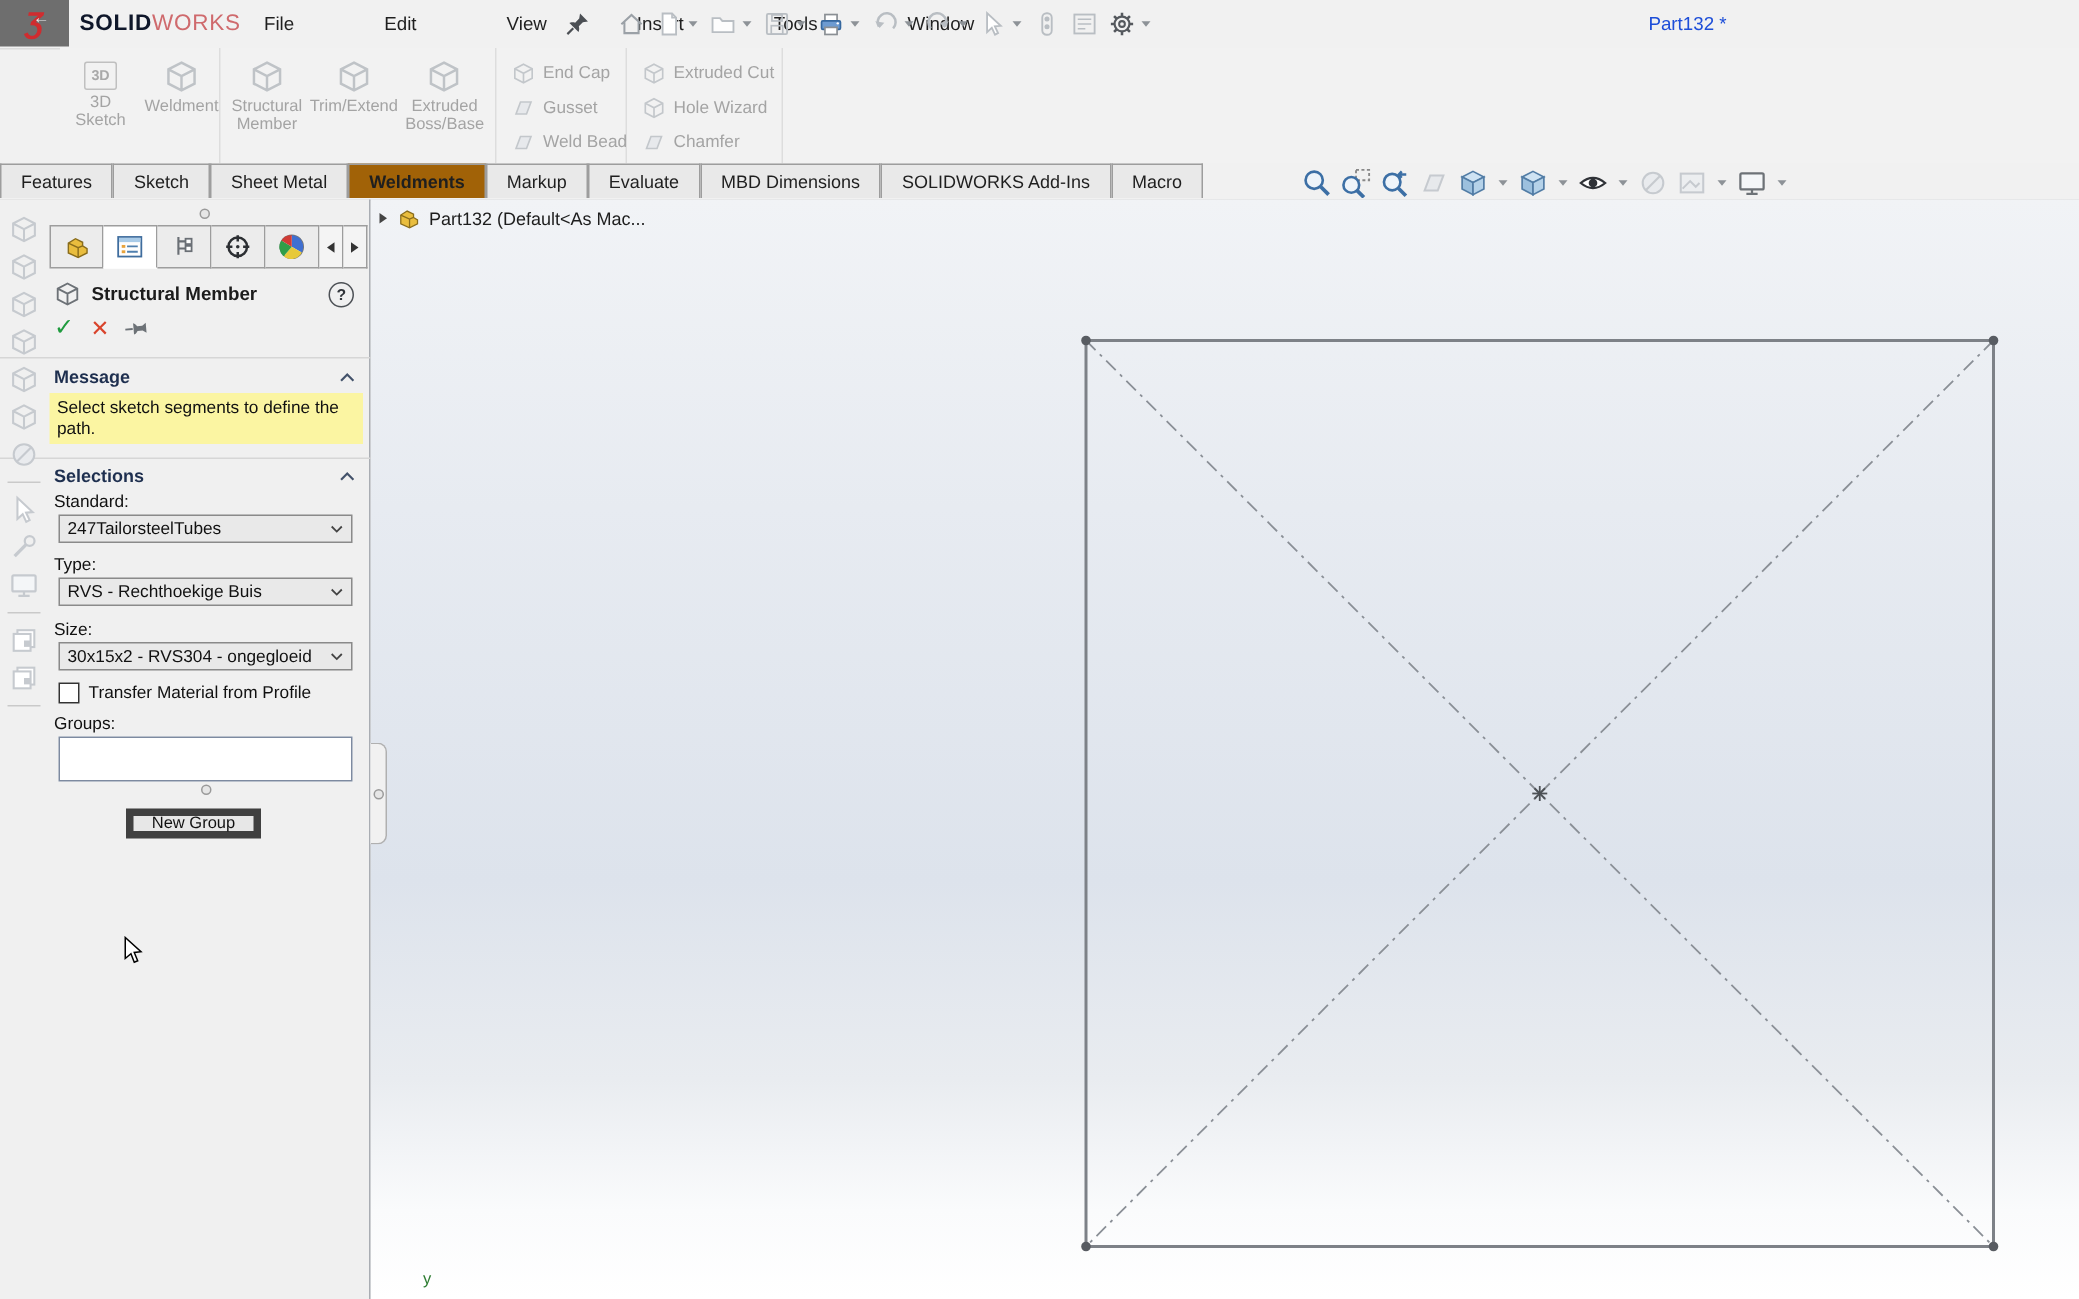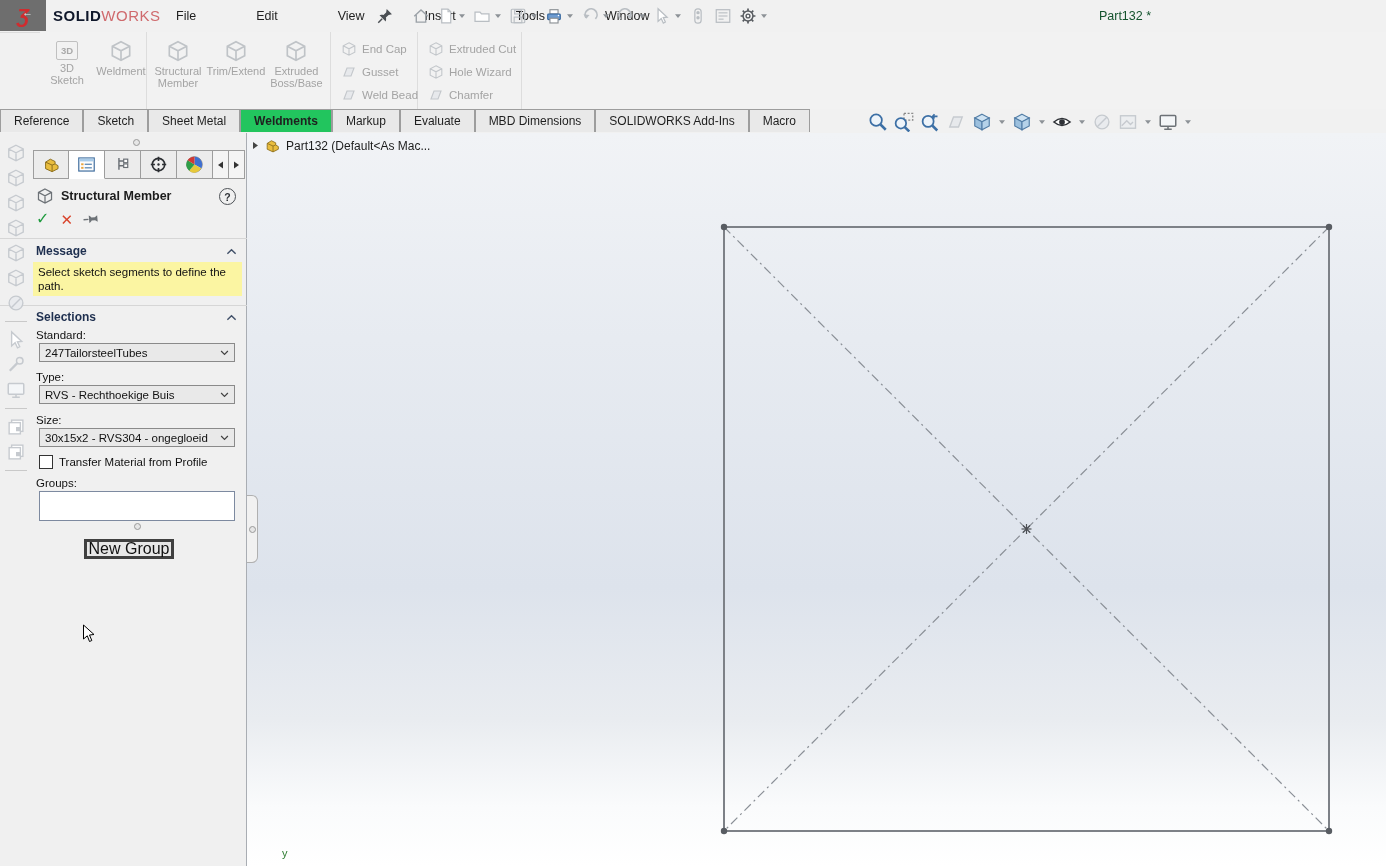--- a/index.html
+++ b/index.html
@@ -21,39 +21,39 @@
   .brand .l{color:#cf6a6d;}
   .menus{position:absolute;left:130px;top:0;height:32px;display:flex;align-items:center;gap:4px;}
   .menu-item{padding:4px 10px;font-size:12.5px;color:#1f1f1f;cursor:default;margin-left:36px;}
   .pin-btn{position:absolute;left:376px;top:7px;width:18px;height:18px;color:#4b4f54;}
   .qtb{position:absolute;left:412px;top:4px;height:24px;display:flex;align-items:center;gap:7px;}
   .qtb .tool{display:flex;align-items:center;gap:3px;}
   .qtb .icon{width:18px;height:18px;color:#9ba1a7;}
   .qtb .icon.dim{color:#b9bec3;}
   .qtb .icon.dark{color:#55595e;}
   .caret{width:8px;height:6px;color:#8d9297;}
-  .doc-title{position:absolute;left:1040px;top:9px;width:170px;text-align:center;font-size:12.5px;color:#14532d;}
+  .doc-title{position:absolute;left:1040px;top:9px;width:170px;text-align:center;font-size:12.5px;color:#1d4ed8;}
   
   .ribbon{position:absolute;left:0;top:32px;width:1386px;height:77px;background:#f2f2f2;display:flex;margin-left:40px;}
   .rgroup{height:100%;border-right:1px solid #dddddd;display:flex;align-items:flex-start;padding-top:5px;box-sizing:border-box;}
   .rgroup.cols{flex-direction:row;}
   .rgroup.rows{flex-direction:column;padding-left:6px;gap:3px;justify-content:flex-start;padding-top:7px;}
   .big-btn{display:flex;flex-direction:column;align-items:center;padding:2px 5px;min-width:44px;}
   .big-btn .bicon{width:24px;height:24px;color:#bfc3c7;}
   .big-btn .blabel{margin-top:2px;font-size:11px;line-height:12px;color:#a4a4a4;text-align:center;white-space:pre-line;}
   .small-btn{display:flex;align-items:center;gap:5px;height:20px;padding:0 4px;}
   .small-btn .sicon{width:16px;height:16px;color:#c3c7cb;}
   .small-btn .slabel{font-size:11.5px;color:#a4a4a4;white-space:nowrap;}
   .icon-3d{border:1px solid #c0c0c0;color:#a9a9a9;font-size:9.5px;font-weight:bold;padding:3px 4px;border-radius:2px;margin-top:2px;}
   .rg-caret{margin-top:4px;color:#9ba1a7;}
   
   .tabrow{position:absolute;left:0;top:109px;width:1386px;height:24px;background:#f1f1f1;border-bottom:1px solid #c8c8c8;}
   .tabs{position:absolute;left:0;top:0;height:24px;display:flex;}
   .tab{height:23px;box-sizing:border-box;border:1px solid #9d9d9d;border-bottom:none;background:#e9e9e9;padding:4px 13px 0 13px;font-size:12px;color:#1f1f1f;white-space:nowrap;}
-  .tab.active{background:#22c55e;font-weight:bold;}
+  .tab.active{background:#a16207;font-weight:bold;}
   .headsup{position:absolute;left:868px;top:1px;height:23px;display:flex;align-items:center;gap:6px;}
   .headsup .hicon{width:20px;height:20px;}
   .hgray{color:#c6cacf;}
   
   .main{position:absolute;left:0;top:133px;width:1386px;height:733px;}
   .graphics{position:absolute;left:247px;top:0;width:1139px;height:733px;
     background:linear-gradient(180deg,#f1f3f6 0%,#e7ebf1 28%,#dde3ec 62%,#e9ecf0 80%,#fafbfc 92%,#ffffff 100%);}
   .flyout{position:absolute;left:5px;top:4px;display:flex;align-items:center;gap:5px;}
   .flyout .tri{width:7px;height:9px;color:#444;}
   .flyout .ficon{width:17px;height:17px;}
@@ -82,21 +82,21 @@
   .sec-head{position:absolute;left:36px;font-weight:bold;font-size:12px;color:#1e2f4f;}
   .sec-chev{position:absolute;left:226px;width:11px;height:8px;color:#44536b;}
   .msg-box{position:absolute;left:33px;top:129px;width:199px;padding:3px 5px;background:#fbf5a2;font-size:11.5px;line-height:14px;color:#111;}
   .fld-label{position:absolute;left:36px;font-size:11.5px;color:#111;}
   .dropdown{position:absolute;left:39px;width:196px;height:19px;box-sizing:border-box;background:#e9e9e9;border:1px solid #8a8a8a;display:flex;align-items:center;font-size:11.5px;color:#111;padding-left:5px;}
   .dropdown .dd-caret{position:absolute;right:5px;width:9px;height:7px;color:#444;transform:rotate(180deg);}
   .chk-row{position:absolute;left:39px;top:322px;display:flex;align-items:center;gap:6px;}
   .chk-box{width:12px;height:12px;background:#fff;border:1px solid #333;}
   .chk-label{font-size:11.5px;color:#111;}
   .groups-box{position:absolute;left:39px;top:358px;width:194px;height:28px;background:#fff;border:1px solid #7d8aa0;}
-  .btn{position:absolute;left:84px;top:406px;width:90px;height:20px;background:#e7e7e7;border:3px solid #404040;font-size:16px;color:#111;display:flex;align-items:center;justify-content:center;box-sizing:border-box;}
+  .btn{position:absolute;left:84px;top:406px;width:90px;height:20px;background:#e7e7e7;border:5px solid #404040;font-size:11px;color:#111;display:flex;align-items:center;justify-content:center;box-sizing:border-box;}
   
   .rail{position:absolute;left:2px;top:10px;width:28px;display:flex;flex-direction:column;align-items:center;gap:5px;}
   .rail .ricon{width:20px;height:20px;color:#c6cacf;}
   .rail .rdiv{width:22px;border-top:1px solid #c9c9c9;margin:3px 0;}
   
   .edge-tab{position:absolute;left:247px;top:362px;width:10px;height:66px;background:#f1f1f1;border:1px solid #b0b0b0;border-left:none;border-radius:0 6px 6px 0;display:flex;align-items:center;justify-content:center;}
   .cursor{position:absolute;left:82px;top:491px;width:14px;height:20px;z-index:50;}
 </style>
 </head>
 <body>
@@ -480,21 +480,21 @@
             <use href="#s-section"></use>
           </svg>
         </span>
       <span class="slabel">Chamfer</span>
     </div>
   </div>
 </div>
 
 <div class="tabrow">
   <div class="tabs">
-    <span class="tab">Reference</span>
+    <span class="tab">Features</span>
     <span class="tab">Sketch</span>
     <span class="tab">Sheet Metal</span>
     <span class="tab active">Weldments</span>
     <span class="tab">Markup</span>
     <span class="tab">Evaluate</span>
     <span class="tab">MBD Dimensions</span>
     <span class="tab">SOLIDWORKS Add-Ins</span>
     <span class="tab">Macro</span>
   </div>
   <div class="headsup">

